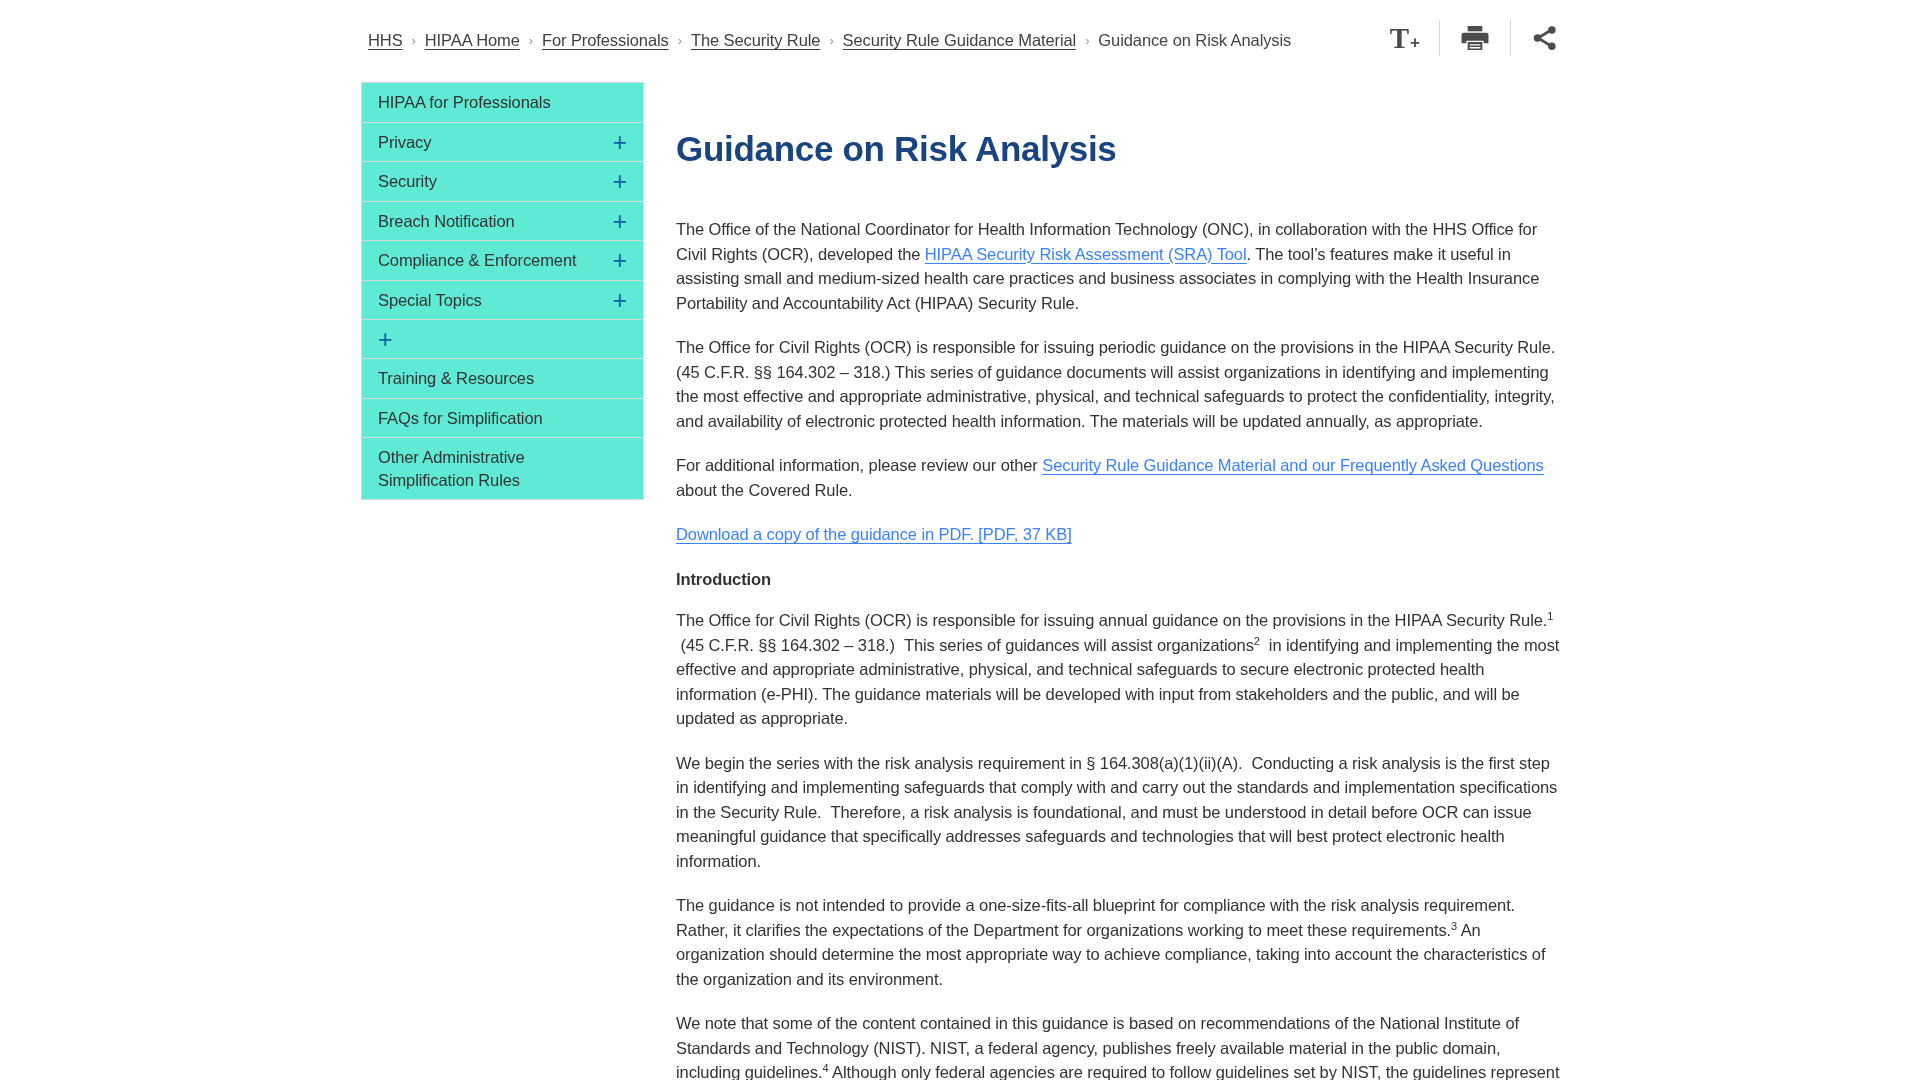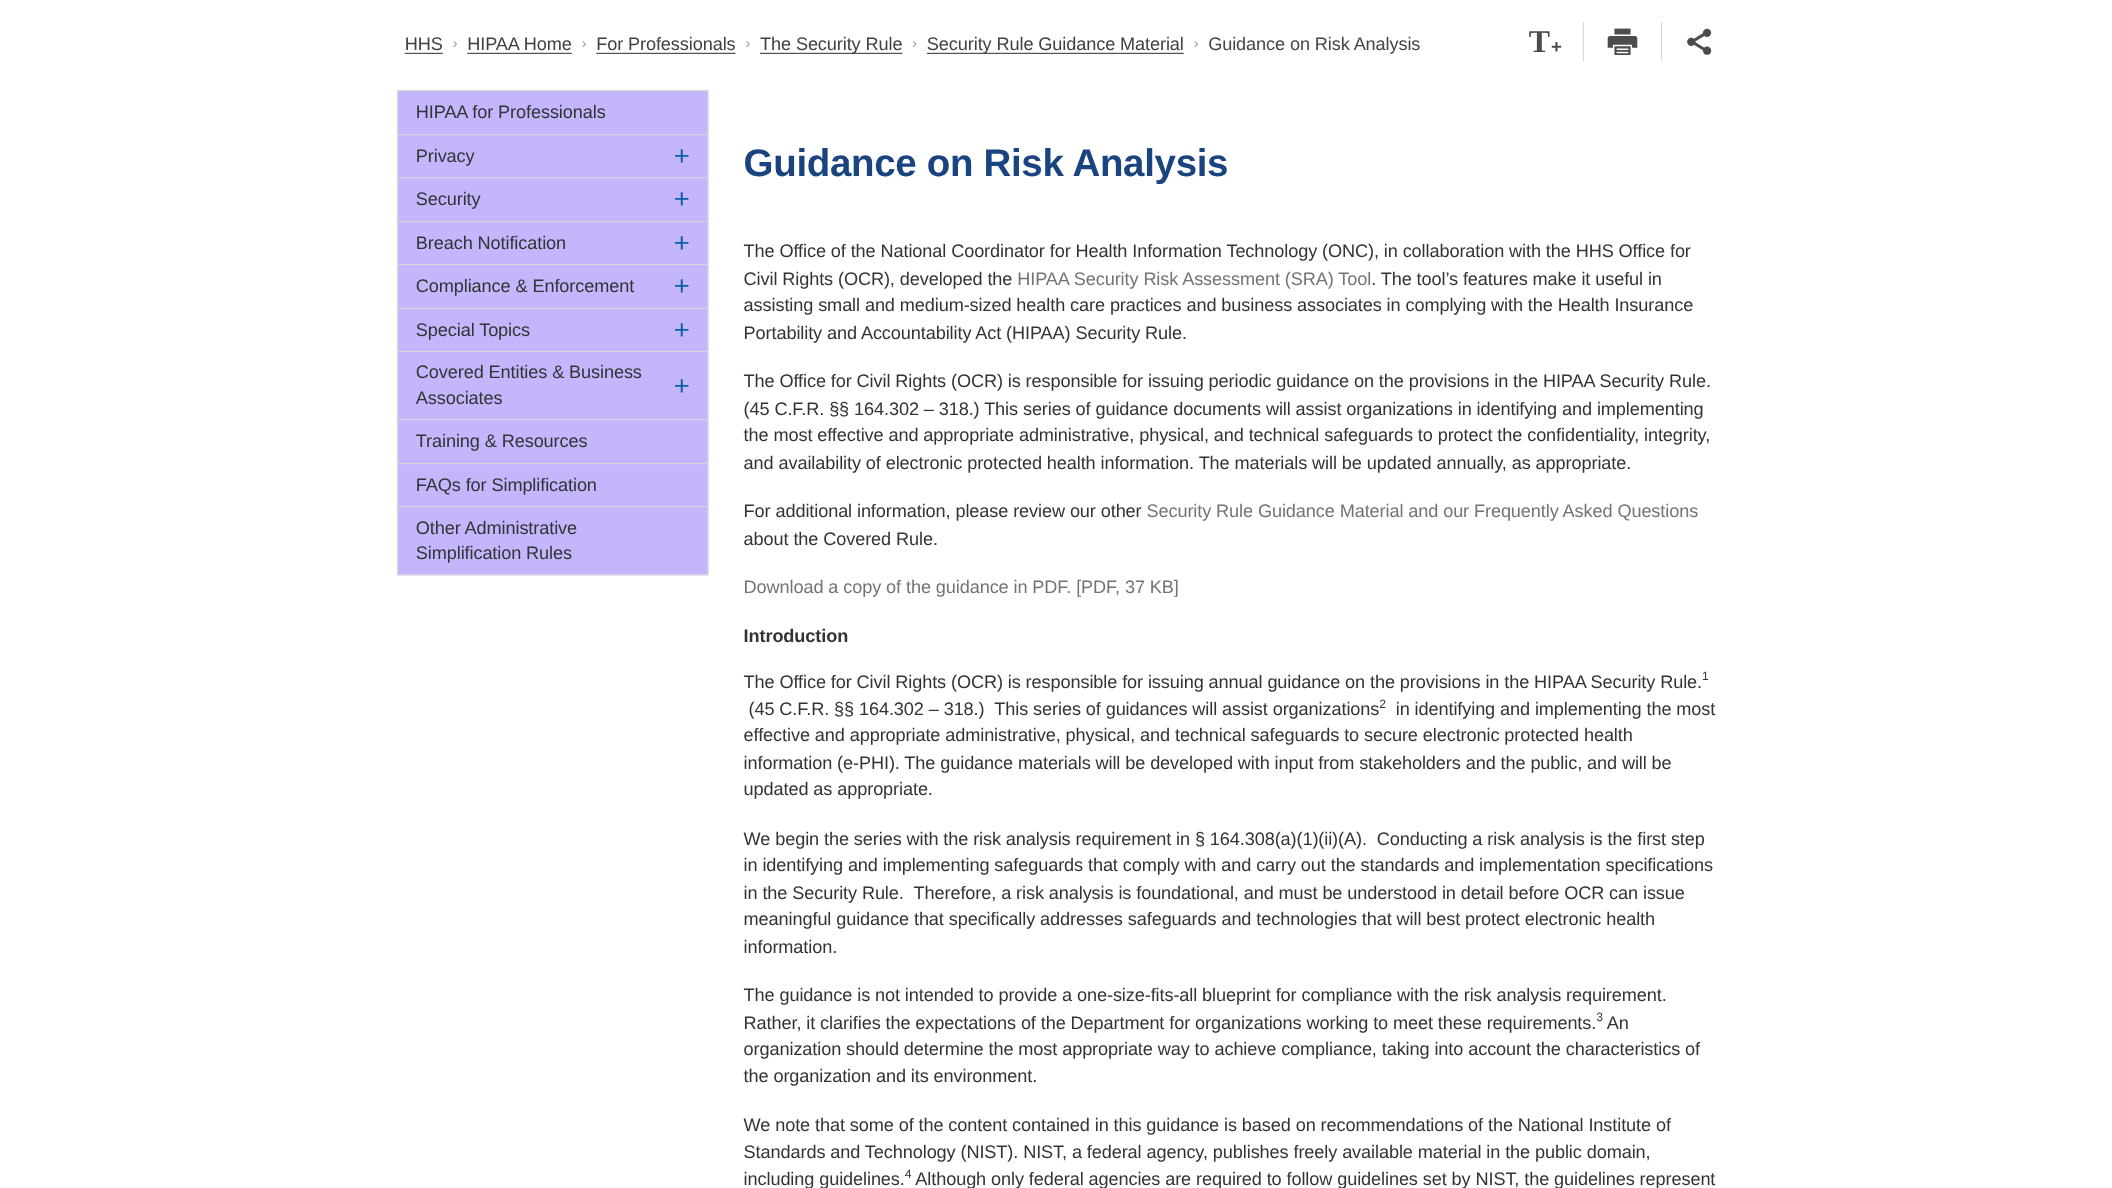--- a/index.html
+++ b/index.html
@@ -33,21 +33,21 @@
     display:flex; align-items:flex-end; padding:0 4px;
   }
   .tool-divider { width:1px; height:36px; background:#d8d8d8; margin:0 15px; }
   .t-glyph { font-family:"Liberation Serif", serif; font-size:29px; font-weight:700; line-height:26px; color:#4c4c4c; }
   .t-plus  { font-family:"Liberation Sans", sans-serif; font-size:17px; font-weight:700; line-height:17px; color:#4c4c4c; margin-left:1px; }
   .tool-btn svg { display:block; }
 
   
   .sidebar {
     position:absolute; left:361px; top:82px; width:283px;
-    border:1px solid #d8d8d8; background:#c4b5fd;
+    border:1px solid #d8d8d8; background:#5eead4;
     list-style:none;
   }
   .side-item {
     display:flex; align-items:center; justify-content:space-between;
     padding:8px 16px; border-bottom:1px solid #d8d8d8;
     min-height:39px;
   }
   .side-item:last-child { border-bottom:none; }
   .side-link {
     color:#333; font-size:16.5px; line-height:22.5px; letter-spacing:-0.1px;
@@ -64,21 +64,21 @@
   .page-title {
     color:#1a4480; font-size:35px; line-height:42px; font-weight:700;
     letter-spacing:-0.3px; margin:0 0 47px 0;
   }
   .body-p, .body-heading {
     color:#333; font-size:16.5px; line-height:24.5px; letter-spacing:-0.1px;
     margin:0 0 20px 0;
   }
   .body-heading { font-weight:700; margin-bottom:17px;margin-top:12px; }
   .text-link {
-    color:#737373; text-underline-offset:3px; cursor:pointer;
+    color:#3b82f6; text-decoration:underline; text-underline-offset:3px; cursor:pointer;
   }
   sup.fn { font-size:11px; line-height:0; vertical-align:super; }
 </style>
 </head>
 <body>
 
 <nav class="breadcrumb" id="breadcrumb"><a class="crumb-link">HHS</a><span class="crumb-sep">›</span><a class="crumb-link">HIPAA Home</a><span class="crumb-sep">›</span><a class="crumb-link">For Professionals</a><span class="crumb-sep">›</span><a class="crumb-link">The Security Rule</a><span class="crumb-sep">›</span><a class="crumb-link">Security Rule Guidance Material</a><span class="crumb-sep">›</span><span class="crumb-current">Guidance on Risk Analysis</span></nav>
 
 <div class="toolbar">
   <button class="tool-btn">
@@ -129,21 +129,20 @@
     </li>
     <li class="side-item">
       <a class="side-link">Compliance &amp; Enforcement</a>
       <button class="expand-btn">+</button>
     </li>
     <li class="side-item">
       <a class="side-link">Special Topics</a>
       <button class="expand-btn">+</button>
     </li>
     <li class="side-item">
-      <a class="side-link">Covered Entities &amp; Business Associates</a>
       <button class="expand-btn">+</button>
     </li>
     <li class="side-item">
       <a class="side-link">Training &amp; Resources</a>
     </li>
     <li class="side-item">
       <a class="side-link">FAQs for Simplification</a>
     </li>
     <li class="side-item">
       <a class="side-link">Other Administrative Simplification Rules</a>

